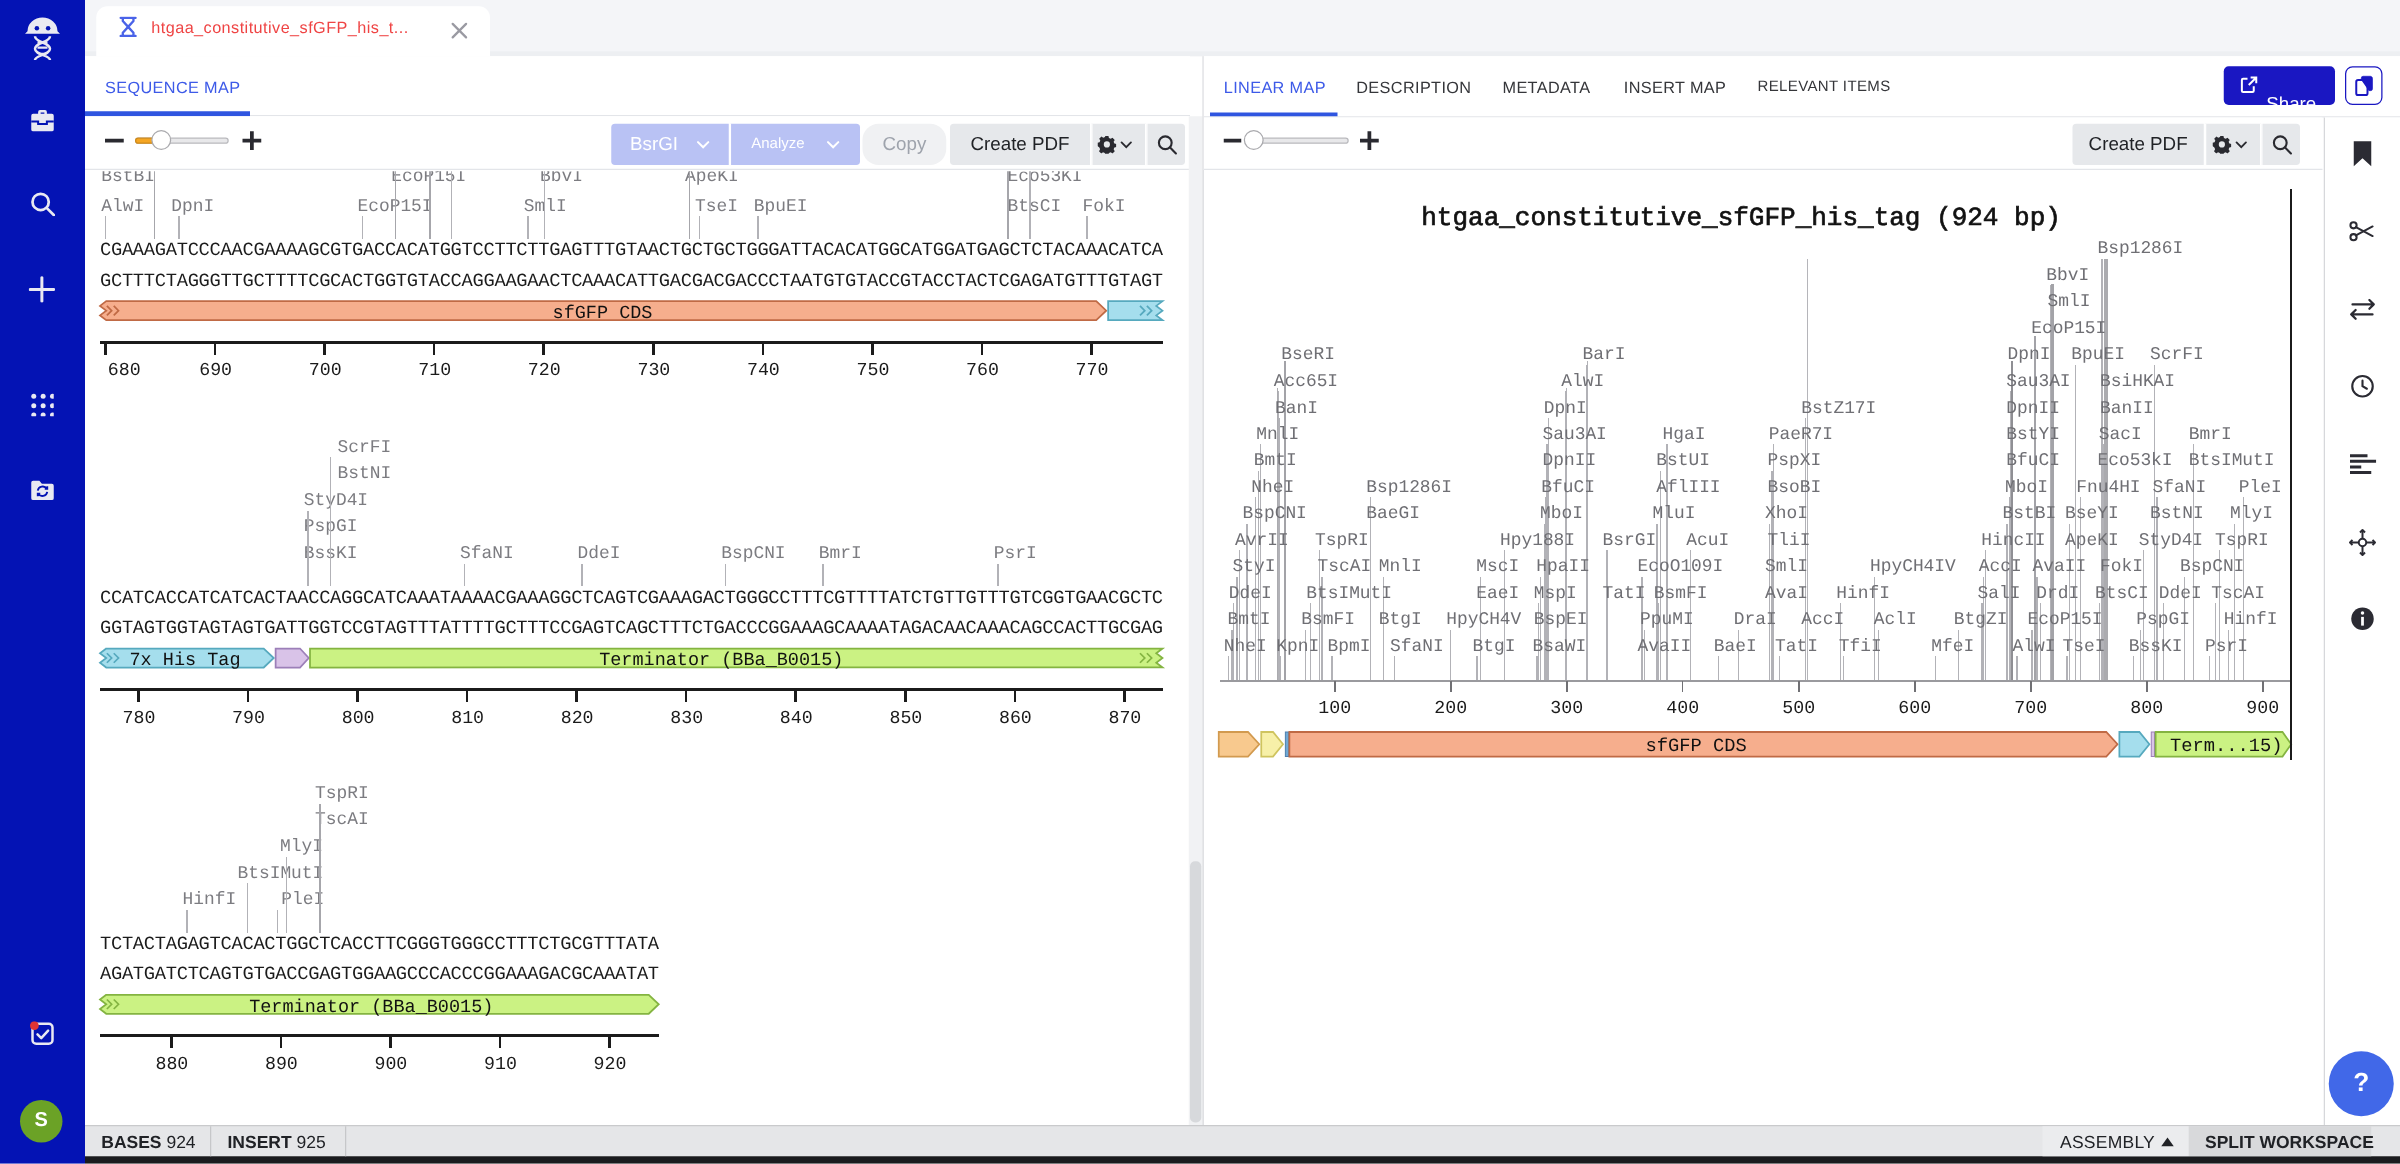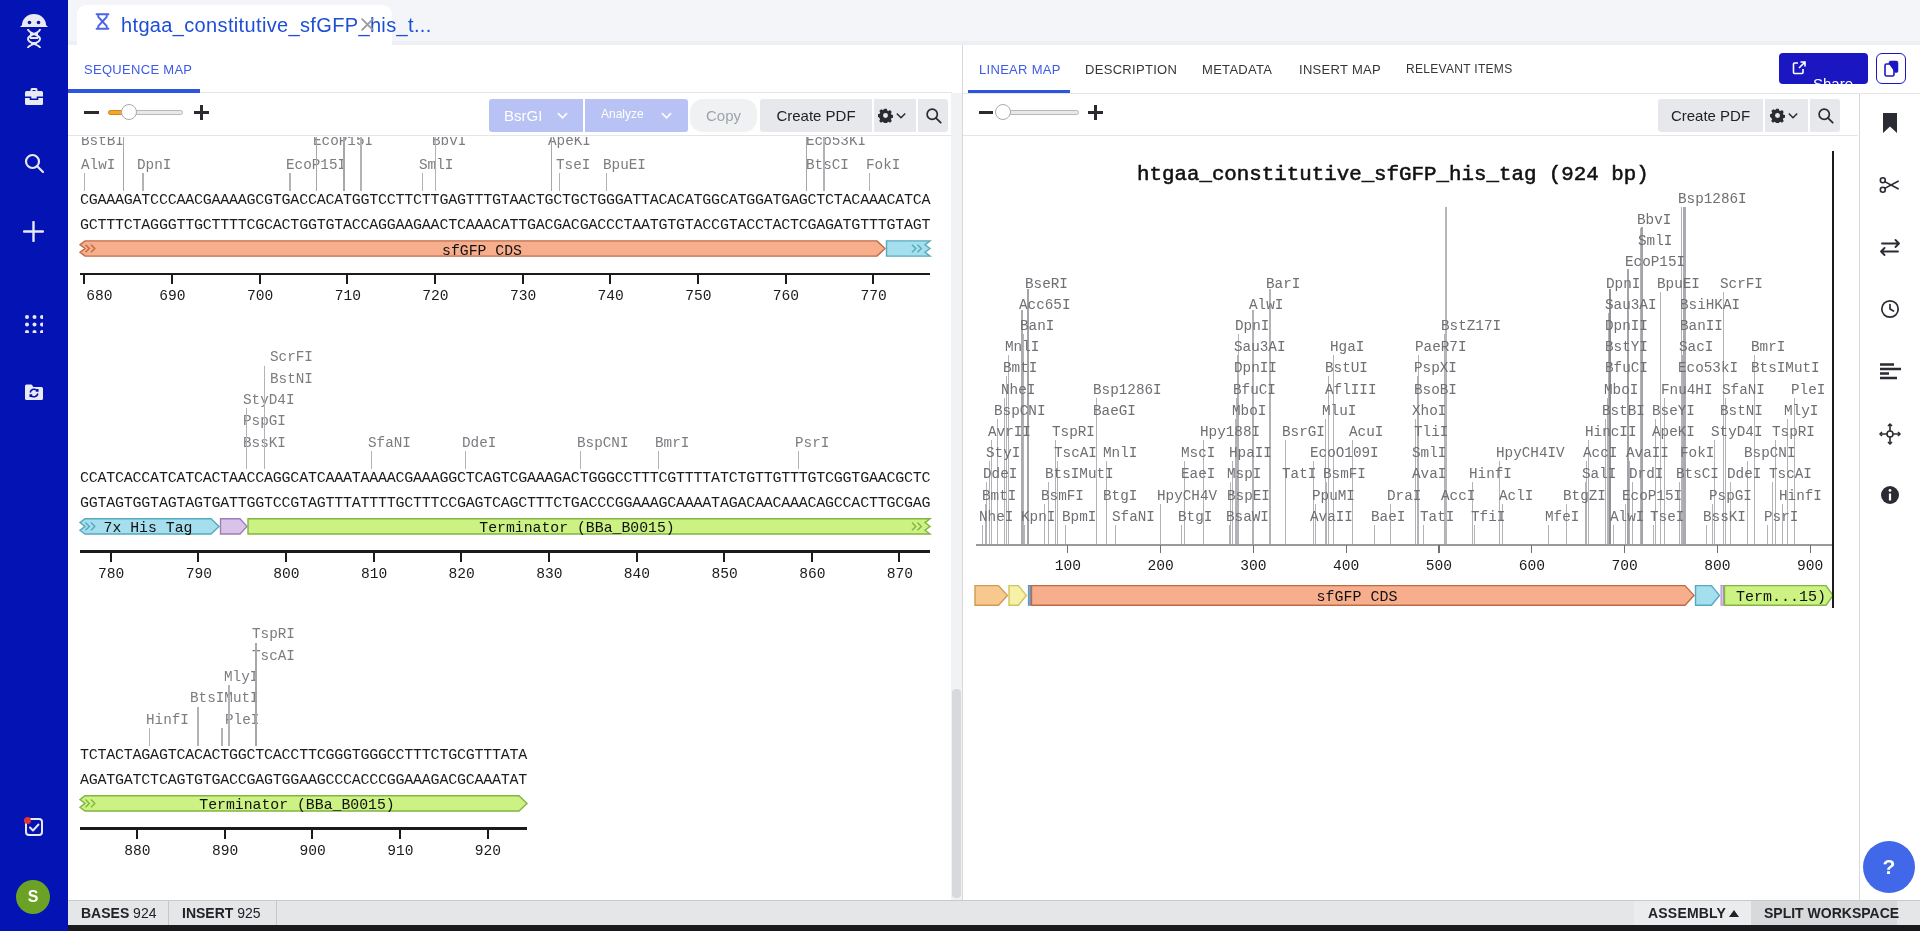--- a/index.html
+++ b/index.html
@@ -3,21 +3,21 @@
 *{margin:0;padding:0;box-sizing:border-box}
 body{width:1920px;height:931px;overflow:hidden;position:relative;background:#fff;font-family:"Liberation Sans", sans-serif;-webkit-font-smoothing:antialiased}
 .abs{position:absolute}
 </style></head><body>
 <div class="abs" style="left:68px;top:0;width:1852px;height:45px;background:#f4f5f8"></div>
 <div class="abs" style="left:68px;top:41px;width:1852px;height:4px;background:#edeff2"></div>
 <div class="abs" style="left:77px;top:5px;width:315px;height:40px;background:#fff;border-radius:9px 9px 0 0"></div>
 <svg class="abs" style="left:94px;top:13px" width="17" height="17" viewBox="0 0 20 20">
     <path d="M3 1.5h14 M3 18.5h14 M5 1.5 v3 l5 5.5 5-5.5 v-3 M5 18.5 v-3 l5-5.5 5 5.5 v3" fill="none" stroke="#4a63e8" stroke-width="2.2" stroke-linecap="round" stroke-linejoin="round"></path>
   </svg>
-<div class="abs" style="left:121px;top:14px;font-size:20px;color:#1d4ed8;letter-spacing:0.35px">htgaa_constitutive_sfGFP_his_t...</div>
+<div class="abs" style="left:121px;top:14px;font-size:13px;color:#ef4444;letter-spacing:0.35px">htgaa_constitutive_sfGFP_his_t...</div>
 <svg class="abs" style="left:360px;top:17px" width="15" height="15" viewBox="0 0 14 14">
     <path d="M2 2 L12 12 M12 2 L2 12" stroke="#9a9aa2" stroke-width="1.7" stroke-linecap="round"></path>
   </svg>
 <div class="abs" style="left:68px;top:45px;width:884px;height:48px;background:#fff;border-bottom:1px solid #e3e5e9"></div>
 <div class="abs" style="left:84px;top:62px;font-size:13px;color:#3d5ae8;letter-spacing:0.3px">SEQUENCE MAP</div>
 <div class="abs" style="left:68px;top:89px;width:132px;height:3.5px;background:#2f55e0"></div>
 <div class="abs" style="left:68px;top:93px;width:884px;height:43px;background:#fff;border-bottom:1px solid #e3e5e9"></div>
 <div class="abs" style="left:84px;top:110.5px;width:15px;height:3px;background:#2a2a30"></div>
 <div class="abs" style="left:108px;top:110px;width:75px;height:5px;background:#e8e8ea;border:1px solid #b9b9bd;border-radius:3px"></div>
 <div class="abs" style="left:108px;top:110px;width:21px;height:5px;background:#f5a623;border:1px solid #cf8a1a;border-radius:3px"></div>
@@ -524,21 +524,21 @@
   </svg>
 <div class="abs" style="left:1863px;top:841px;width:52px;height:52px;background:#4168e8;border-radius:50%;color:#fff;font-size:21px;font-weight:bold;text-align:center;line-height:52px">?</div>
 <div class="abs" style="left:68px;top:900px;width:1852px;height:25px;background:#e5e6e8;border-top:1px solid #c9cacc"></div>
 <div class="abs" style="left:68px;top:925px;width:1852px;height:6px;background:#1a1b1e"></div>
 <div class="abs" style="left:168px;top:901px;width:1px;height:24px;background:#c6c7c9"></div>
 <div class="abs" style="left:276px;top:901px;width:1px;height:24px;background:#c6c7c9"></div>
 <div class="abs" style="left:81px;top:905px;font-size:14px;color:#202226"><b>BASES</b> 924</div>
 <div class="abs" style="left:182px;top:905px;font-size:14px;color:#202226"><b>INSERT</b> 925</div>
 <div class="abs" style="left:1634px;top:901px;width:117px;height:24px;background:#ebecee"></div>
 <div class="abs" style="left:1751px;top:901px;width:146px;height:24px;background:#d8d9db"></div>
-<div class="abs" style="left:1648px;top:905px;font-size:14px;font-weight:bold;color:#202226;letter-spacing:0.2px">ASSEMBLY</div>
+<div class="abs" style="left:1648px;top:905px;font-size:14px;font-weight:normal;color:#202226;letter-spacing:0.2px">ASSEMBLY</div>
 <div class="abs" style="left:1729px;top:910px;width:0;height:0;border-left:5.5px solid transparent;border-right:5.5px solid transparent;border-bottom:7px solid #202226"></div>
 <div class="abs" style="left:1764px;top:905px;font-size:14px;font-weight:bold;color:#202226">SPLIT WORKSPACE</div>
 <div class="abs" style="left:0;top:0;width:68px;height:931px;background:#0413b4"></div>
 <svg class="abs" style="left:18px;top:10px" width="32" height="38" viewBox="0 0 32 38">
     <path d="M4 15 a12 11 0 0 1 24 0 l2 2 h-28 z" fill="#e9e9f2"></path>
     <circle cx="11.5" cy="12.5" r="1.8" fill="#0413b4"></circle>
     <circle cx="20.5" cy="12.5" r="1.8" fill="#0413b4"></circle>
     <path d="M10 19 c0 5 12 5 12 10 c0 5 -12 5 -12 9 M22 19 c0 5 -12 5 -12 10 c0 5 12 5 12 9" fill="none" stroke="#e9e9f2" stroke-width="2"></path>
     <path d="M12 24 h8 M12 28 h8 M13 33 h6" stroke="#e9e9f2" stroke-width="1.8"></path>
   </svg>

